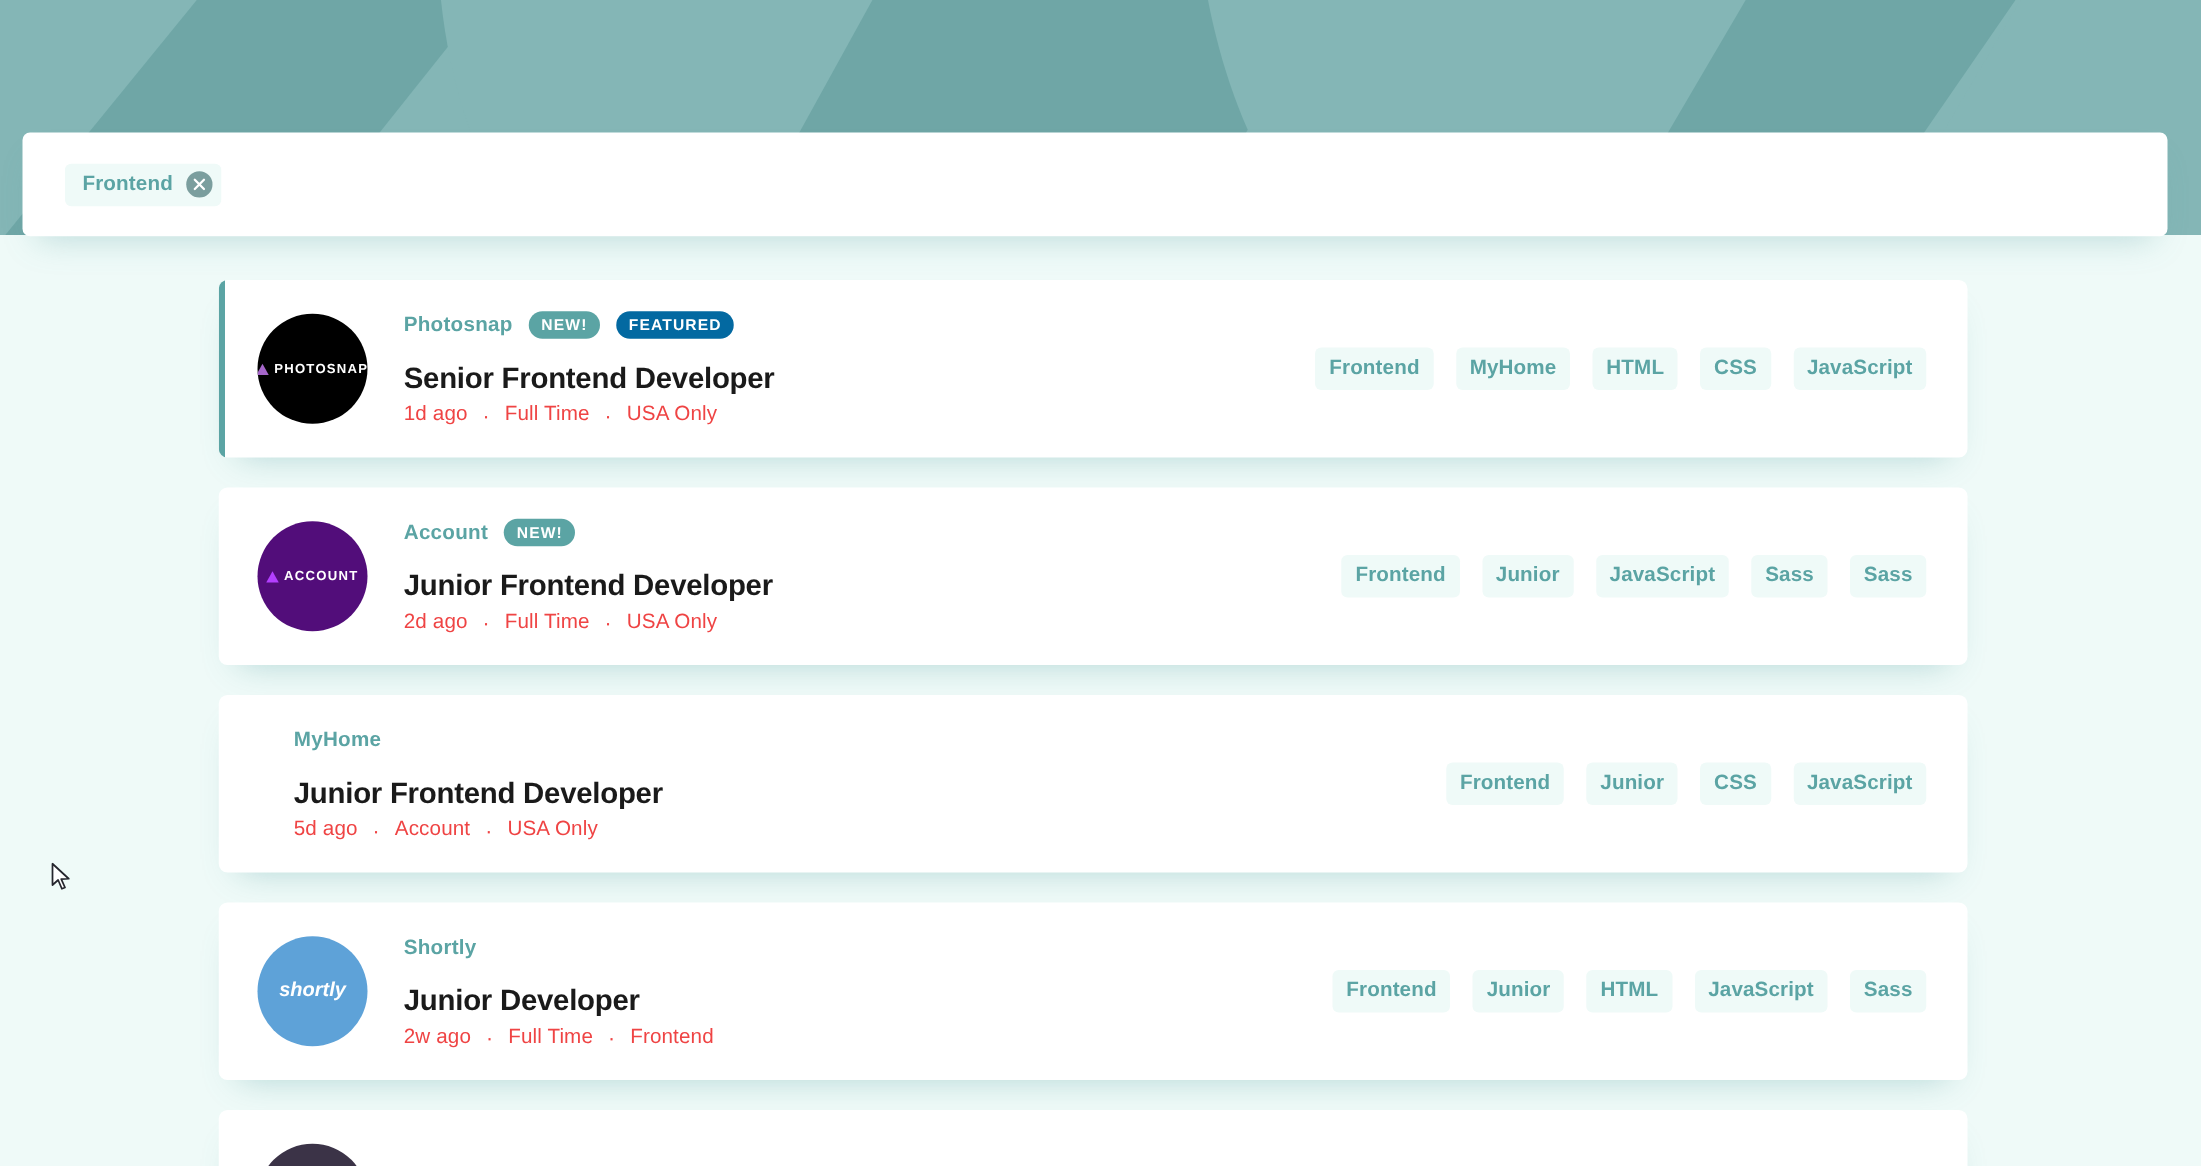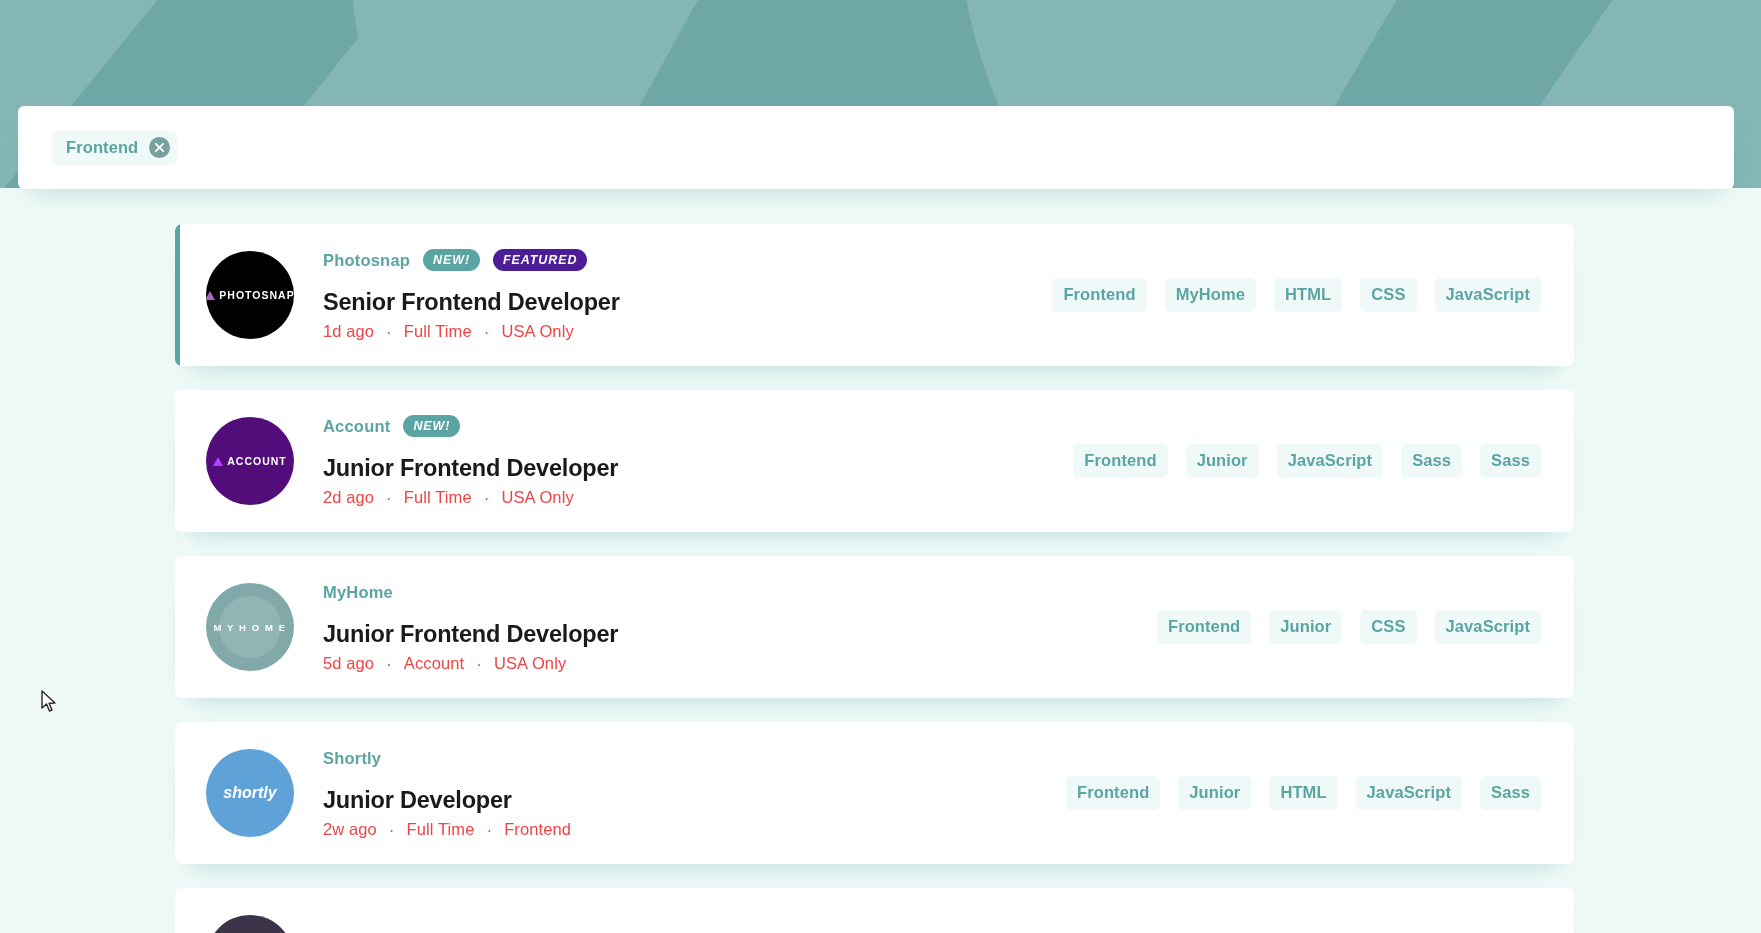--- a/index.html
+++ b/index.html
@@ -148,24 +148,23 @@
   .badge {
     display: inline-flex;
     align-items: center;
     height: 22px;
     border-radius: 11px;
     padding: 0 10px 1px 10px;
     font-size: 12.5px;
     font-weight: bold;
     letter-spacing: 0.9px;
     color: #ffffff;
-    font-style: italic;
   }
   .badge.new { background: #5ba4a4; }
-  .badge.featured { background: #4c1d95; }
+  .badge.featured { background: #0369a1; }
 
   .title {
     font-size: 23.5px;
     font-weight: bold;
     color: #1a1a1a;
     letter-spacing: -0.2px;
     margin-top: 16px;
     margin-bottom: 4px;
     white-space: nowrap;
   }
@@ -293,24 +292,20 @@
     <div class="tags">
       <span class="tag">Frontend</span>
       <span class="tag">Junior</span>
       <span class="tag">JavaScript</span>
       <span class="tag">Sass</span>
       <span class="tag">Sass</span>
     </div>
   </div>
 
   <div class="job-card">
-    <div class="logo" style="background:#82a9a9;">
-      <span style="position:absolute;width:62px;height:62px;border-radius:50%;background:#91b4b4;"></span>
-      <span class="logo-text" style="position:relative;font-size:9.5px;letter-spacing:1.6px;">M Y H O M E</span>
-    </div>
     <div class="info">
       <div class="info-top">
         <span class="company">MyHome</span>
       </div>
       <div class="title">Junior Frontend Developer</div>
       <div class="meta">
         <span>5d ago</span>
         <span class="dot">·</span>
         <span>Account</span>
         <span class="dot">·</span>

